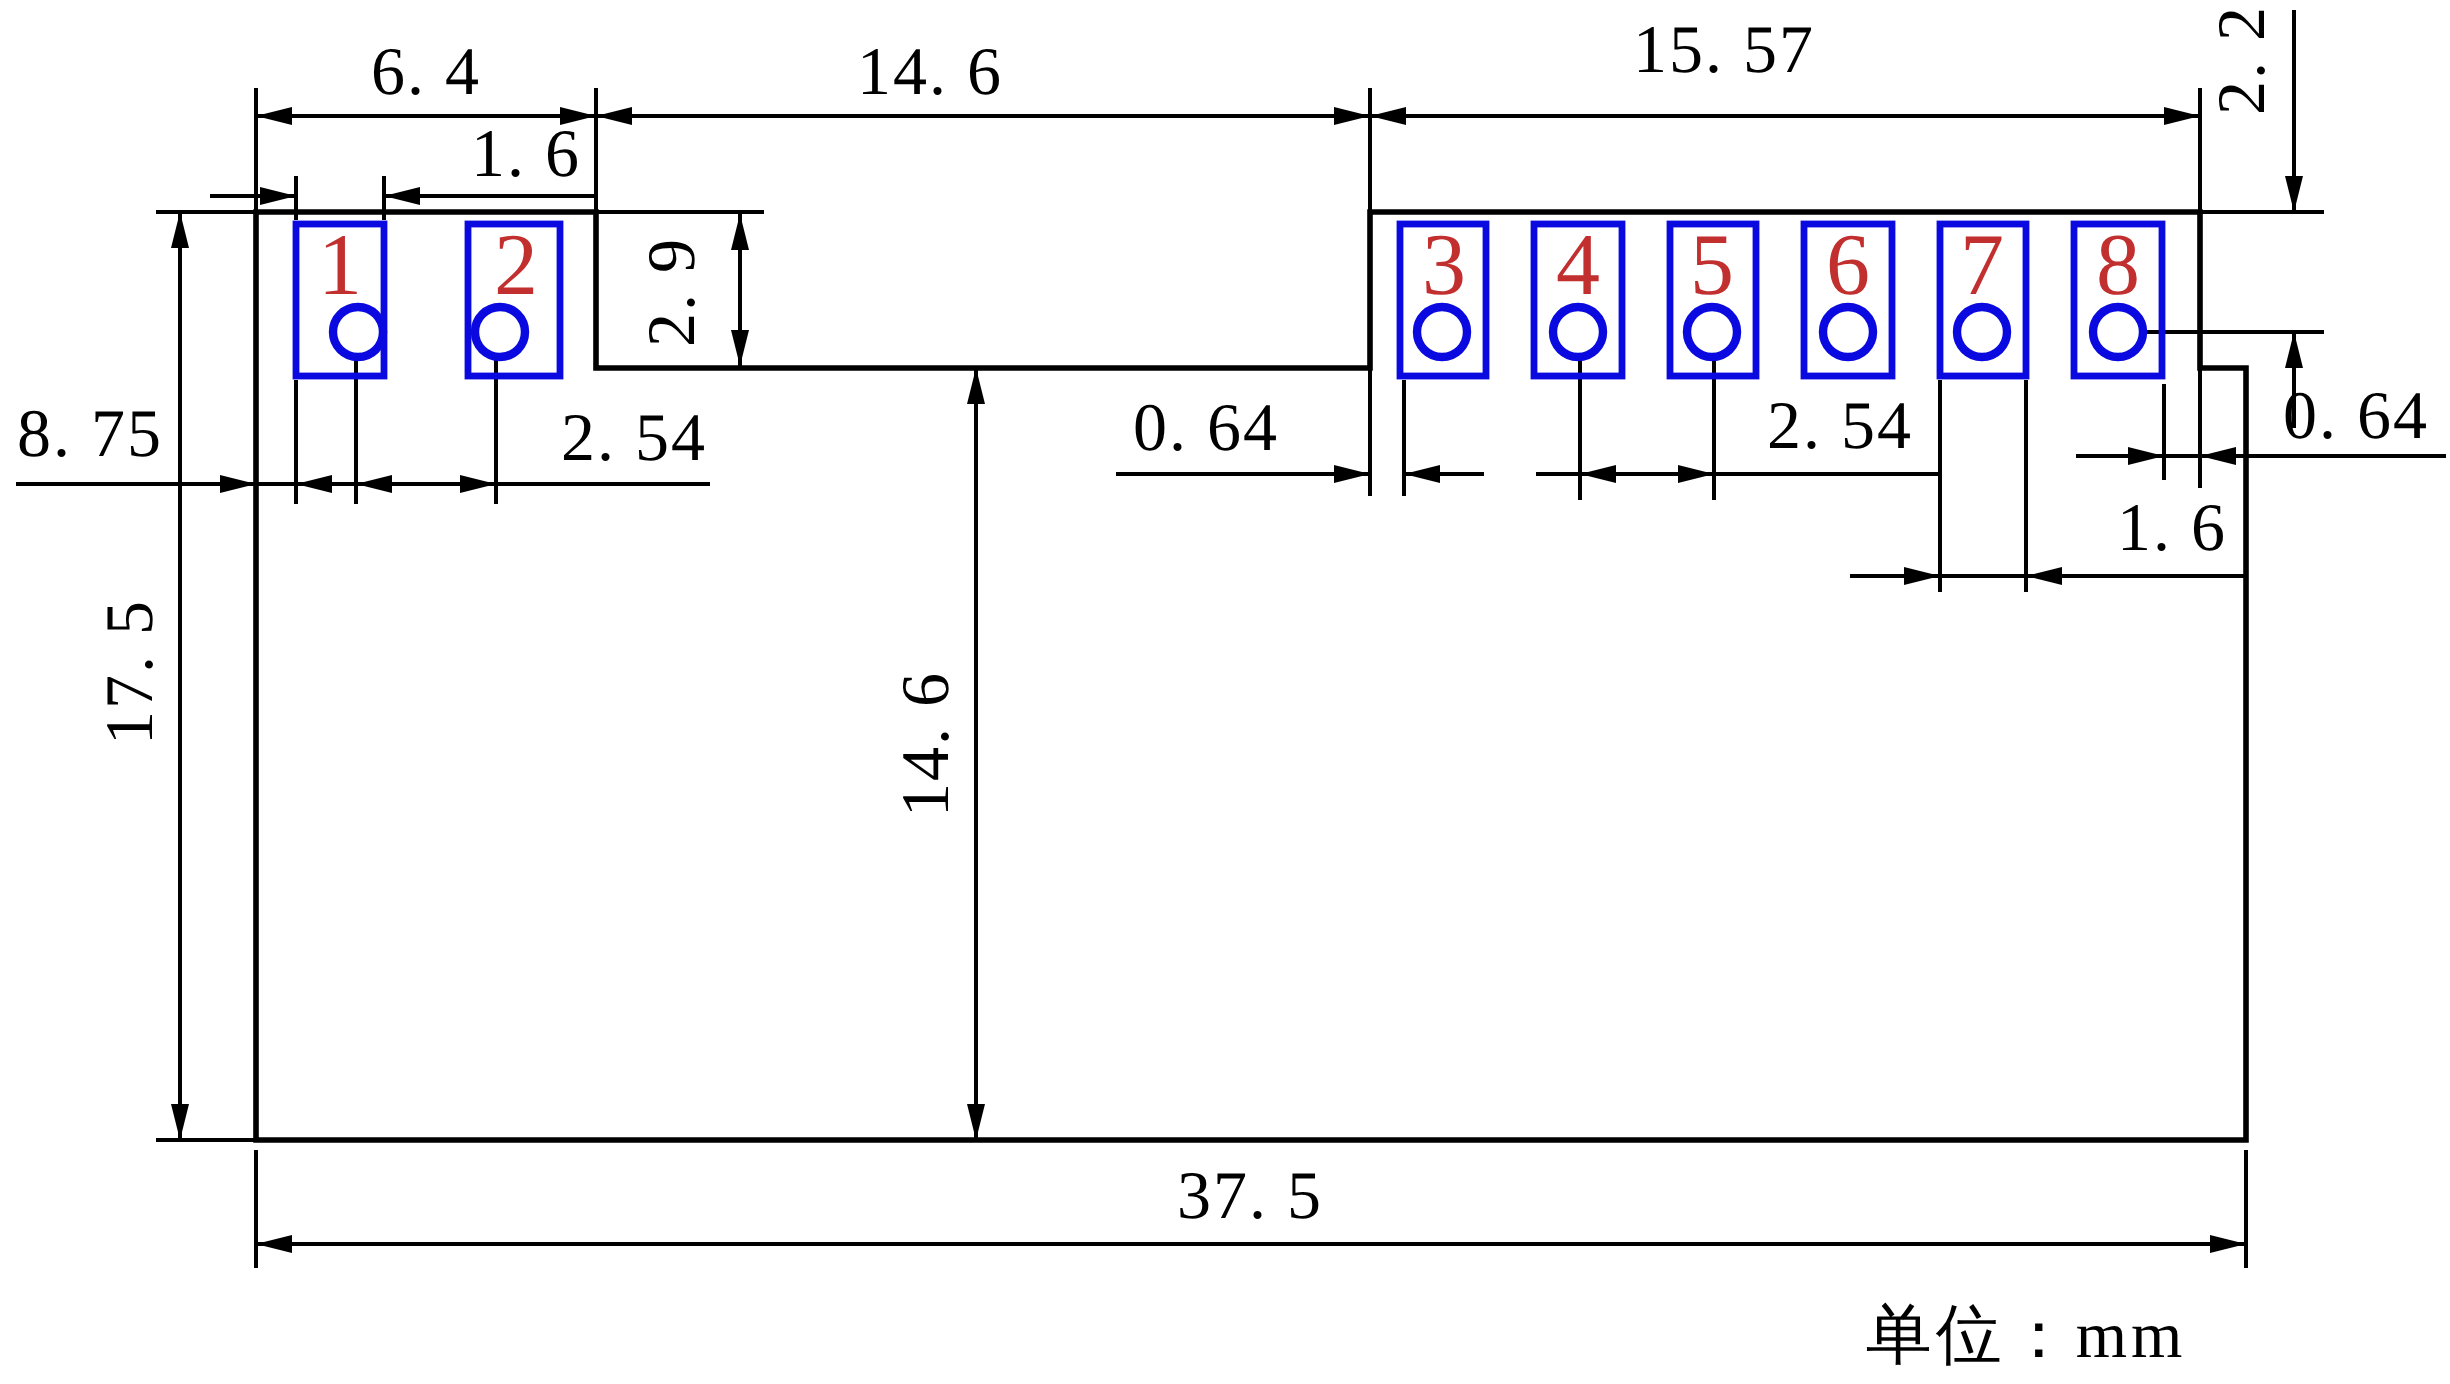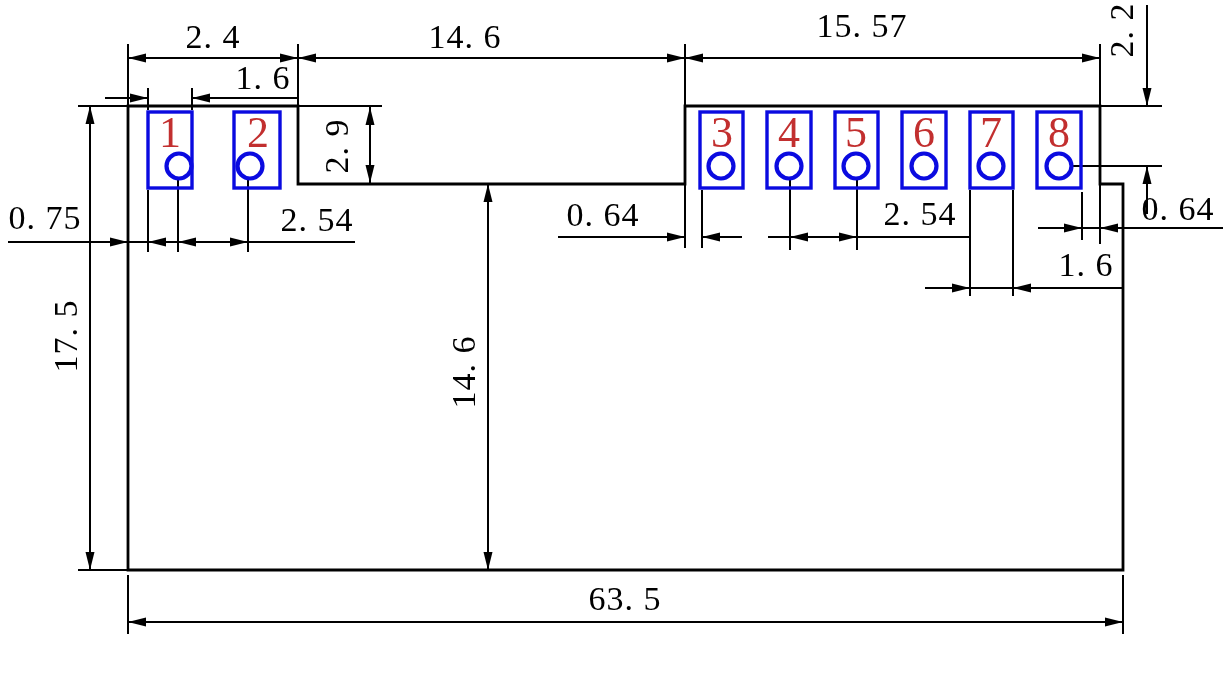--- a/index.html
+++ b/index.html
@@ -125,30 +125,31 @@
 
   <span class="padnum" style="left:170px;top:133px">1</span>
   <span class="padnum" style="left:258px;top:133px">2</span>
   <span class="padnum" style="left:722px;top:133px">3</span>
   <span class="padnum" style="left:789px;top:133px">4</span>
   <span class="padnum" style="left:856px;top:133px">5</span>
   <span class="padnum" style="left:924px;top:133px">6</span>
   <span class="padnum" style="left:991px;top:133px">7</span>
   <span class="padnum" style="left:1059px;top:133px">8</span>
 
-  <span class="label" style="left:213px;top:37px">2. 4</span>
+  <span class="label" style="left:213px;top:37px">6. 4</span>
   <span class="label" style="left:465px;top:37px">14. 6</span>
   <span class="label" style="left:862px;top:26px">15. 57</span>
   <span class="label" style="left:263px;top:78px">1. 6</span>
   <span class="label vert" style="left:337px;top:146px">2. 9</span>
   <span class="label vert" style="left:1122px;top:30px">2. 2</span>
-  <span class="label" style="left:45px;top:218px">0. 75</span>
+  <span class="label" style="left:45px;top:218px">8. 75</span>
   <span class="label" style="left:317px;top:220px">2. 54</span>
   <span class="label" style="left:603px;top:215px">0. 64</span>
   <span class="label" style="left:920px;top:214px">2. 54</span>
   <span class="label" style="left:1086px;top:265px">1. 6</span>
   <span class="label" style="left:1178px;top:209px">0. 64</span>
   <span class="label vert" style="left:66px;top:336px">17. 5</span>
   <span class="label vert" style="left:464px;top:372px">14. 6</span>
-  <span class="label" style="left:625px;top:599px">63. 5</span>
+  <span class="label" style="left:625px;top:599px">37. 5</span>
 
+  <span class="units" style="left:1013px;top:668px">单位：mm</span>
 
 </div>
 
 </body></html>

